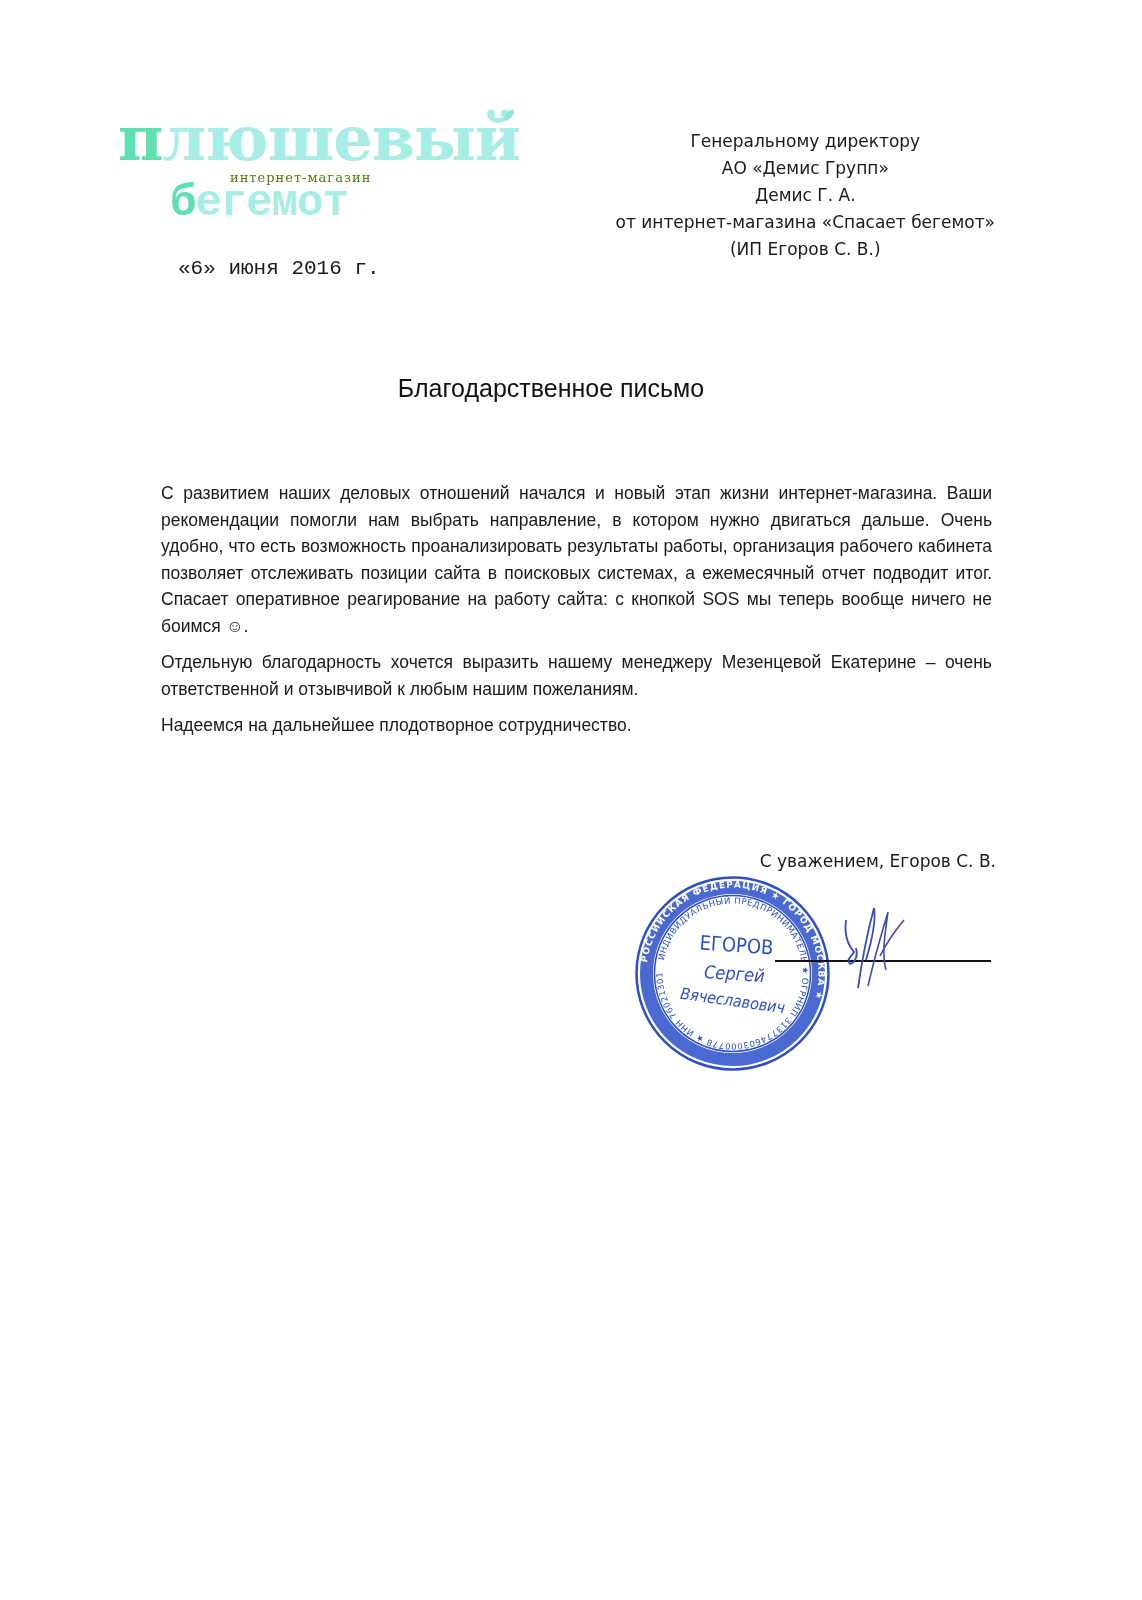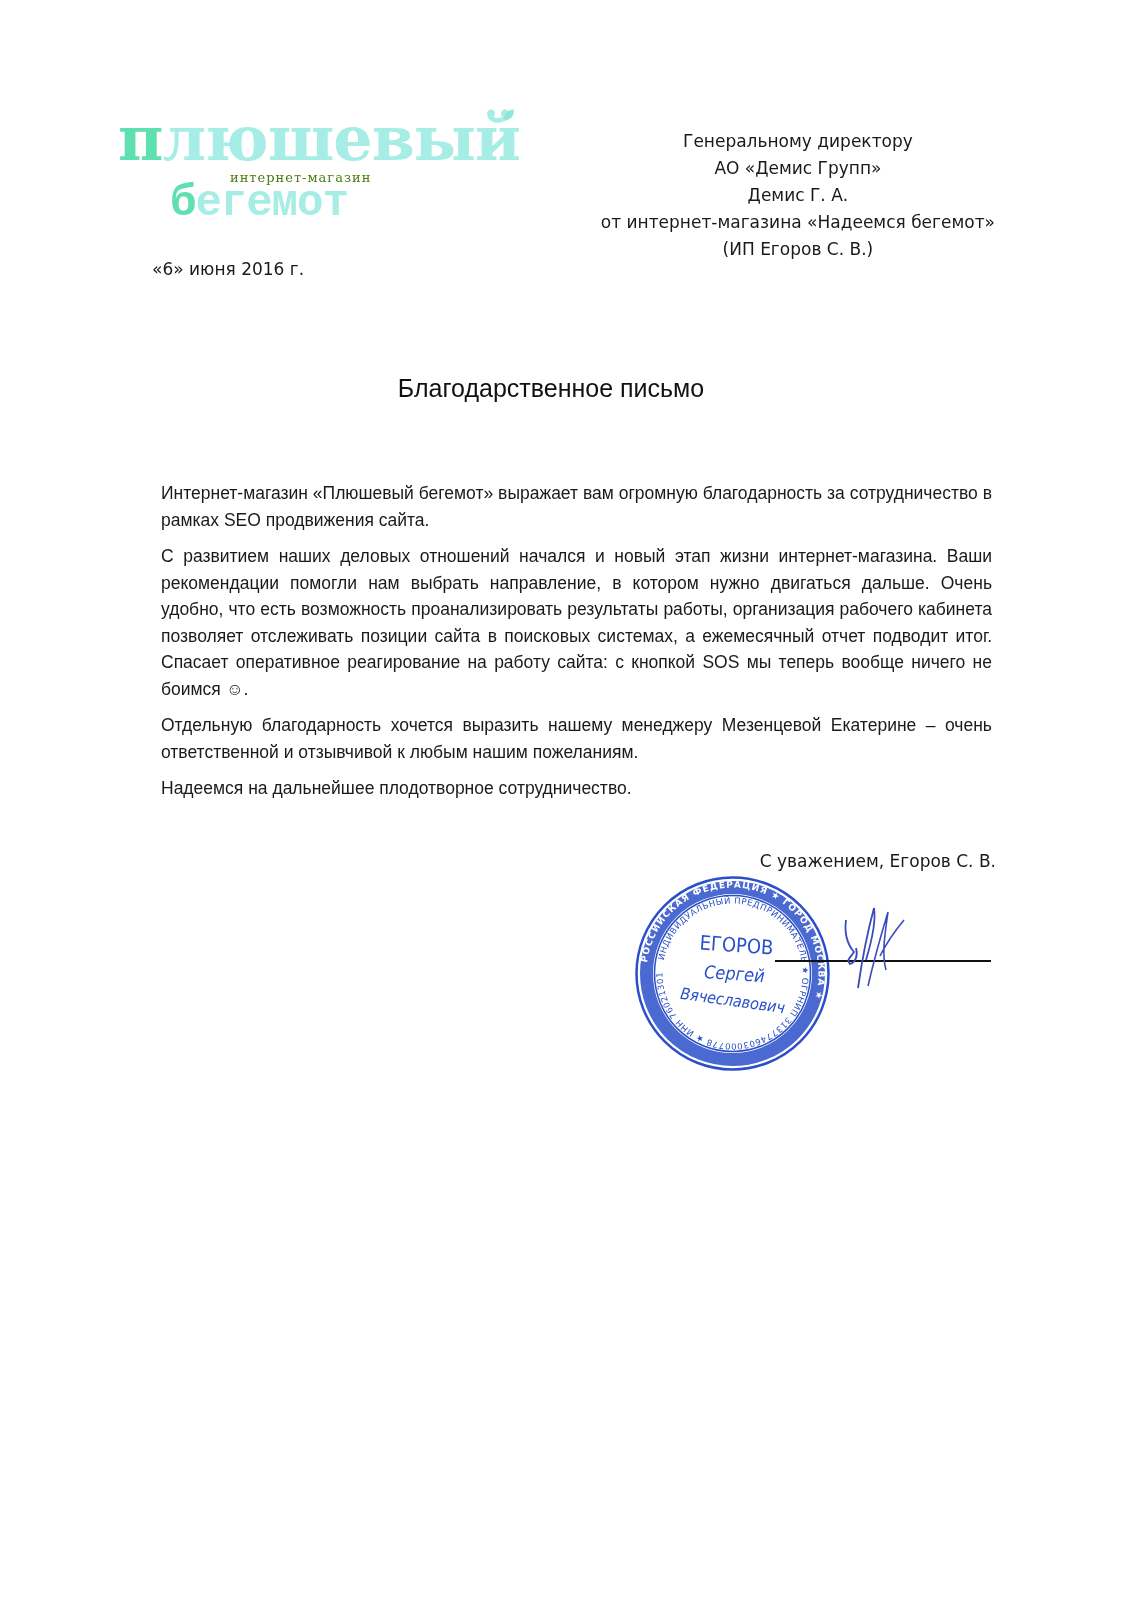--- a/index.html
+++ b/index.html
@@ -27,21 +27,21 @@
       background: #8fe6d8; border-radius: 8px 0 8px 0; transform: rotate(-20deg);
     }
 
     
     .addressee {
       position: absolute; right: 147px; top: 128px; text-align: center;
       font-size: 17px; line-height: 27px; color: #1a1a1a;
     }
     .addressee div { white-space: nowrap; }
 
-    .date { position: absolute; left: 152px; top: 257px; font-size: 17px; line-height: 24px; white-space: nowrap; }
+    .date { position: absolute; left: 178px; top: 257px; font-size: 21px; line-height: 24px; white-space: nowrap; font-family: Liberation Mono, monospace; }
 
     .title {
       position: absolute; left: 0; width: 1102px; top: 374px; text-align: center;
       font-family: "Liberation Sans", sans-serif; font-weight: normal; font-size: 25px; color: #111;
     }
 
     .body-text {
       position: absolute; left: 161px; width: 831px; top: 480px;
       font-family: "Liberation Sans", sans-serif; font-size: 17.5px; line-height: 26.5px; color: #1a1a1a;
     }
@@ -67,30 +67,29 @@
     <div class="logo-line1"><span class="logo-first">п</span><span>люшевый</span></div>
     <div class="logo-leaf"></div>
     <div class="logo-tagline">интернет-магазин</div>
     <div class="logo-line2"><span class="logo-first">б</span><span>егемот</span></div>
   </div>
 
   <div class="addressee">
     <div>Генеральному директору</div>
     <div>АО «Демис Групп»</div>
     <div>Демис Г. А.</div>
-    <div>от интернет-магазина «Надеемся бегемот»</div>
+    <div>от интернет-магазина «Спасает бегемот»</div>
     <div>(ИП Егоров С. В.)</div>
   </div>
 
   <div class="date">«6» июня 2016 г.</div>
 
   <div class="title">Благодарственное письмо</div>
 
   <div class="body-text">
-    <p>Интернет-магазин «Плюшевый бегемот» выражает вам огромную благодарность за сотрудничество в рамках SEO продвижения сайта.</p>
     <p>С развитием наших деловых отношений начался и новый этап жизни интернет-магазина. Ваши рекомендации помогли нам выбрать направление, в котором нужно двигаться дальше. Очень удобно, что есть возможность проанализировать результаты работы, организация рабочего кабинета позволяет отслеживать позиции сайта в поисковых системах, а ежемесячный отчет подводит итог. Спасает оперативное реагирование на работу сайта: с кнопкой SOS мы теперь вообще ничего не боимся ☺.</p>
     <p>Отдельную благодарность хочется выразить нашему менеджеру Мезенцевой Екатерине – очень ответственной и отзывчивой к любым нашим пожеланиям.</p>
     <p>Надеемся на дальнейшее плодотворное сотрудничество.</p>
   </div>
 
   <div class="closing">С уважением, Егоров С. В.</div>
 
   <svg class="stamp" viewBox="0 0 205 195">
     <defs>
       <path id="outerRing" d="M 102.5 97.5 m -86 0 a 86 86 0 1 1 172 0 a 86 86 0 1 1 -172 0"></path>

